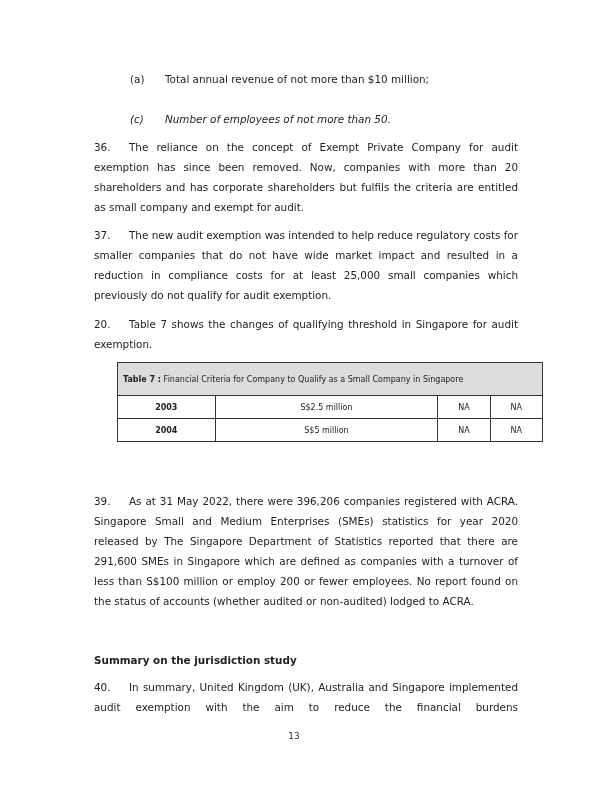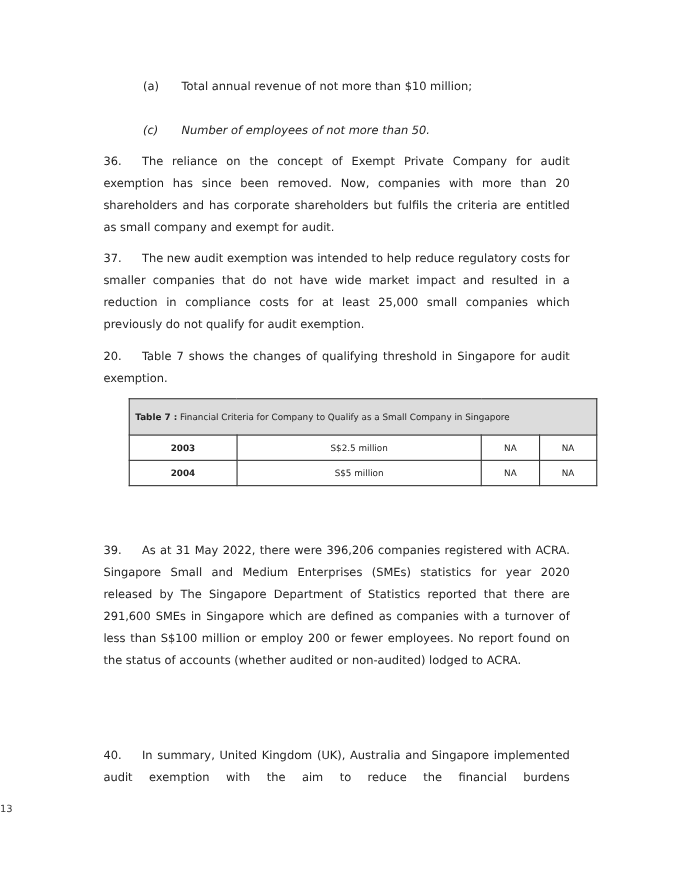--- a/index.html
+++ b/index.html
@@ -34,21 +34,21 @@
     table.tbl .caption-cell {
       background: #dcdcdc; text-align: left; height: 32px;
       padding-left: 5px; font-weight: normal; font-size: 8px;
     }
     table.tbl .caption-cell b { font-weight: bold; }
     table.tbl th.col { background: #dcdcdc; height: 16px; font-weight: bold; font-size: 8.3px; }
     table.tbl td { height: 22px; }
     table.tbl td.year { font-weight: bold; }
     .page-num {
       position: absolute; left: 0; width: 588px; top: 731px;
-      font-size: 9px; color: #333;
+      text-align: center; font-size: 9px; color: #333;
     }
   </style>
 </head>
 <body>
 
 <div class="page">
 
   <div class="list-item" style="top:72px;">
     <span class="marker">(a)</span><span>Total annual revenue of not more than $10 million;</span>
   </div>
@@ -85,19 +85,20 @@
       <td>NA</td>
       <td>NA</td>
     </tr>
   </tbody>
     </table>
 
   <div class="para" style="top:491px;">
     <span class="num">39.</span><span>As at 31 May 2022, there were 396,206 companies registered with ACRA. Singapore Small and Medium Enterprises (SMEs) statistics for year 2020 released by The Singapore Department of Statistics reported that there are 291,600 SMEs in Singapore which are defined as companies with a turnover of less than S$100 million or employ 200 or fewer employees. No report found on the status of accounts (whether audited or non-audited) lodged to ACRA.</span>
   </div>
 
+  <div class="heading">Summary on the jurisdiction study</div>
 
   <div class="para" style="top:677px; text-align-last: justify;">
     <span class="num">40.</span><span>In summary, United Kingdom (UK), Australia and Singapore implemented audit exemption with the aim to reduce the financial burdens</span>
   </div>
 
   <div class="page-num">13</div>
 </div>
 
 </body></html>

